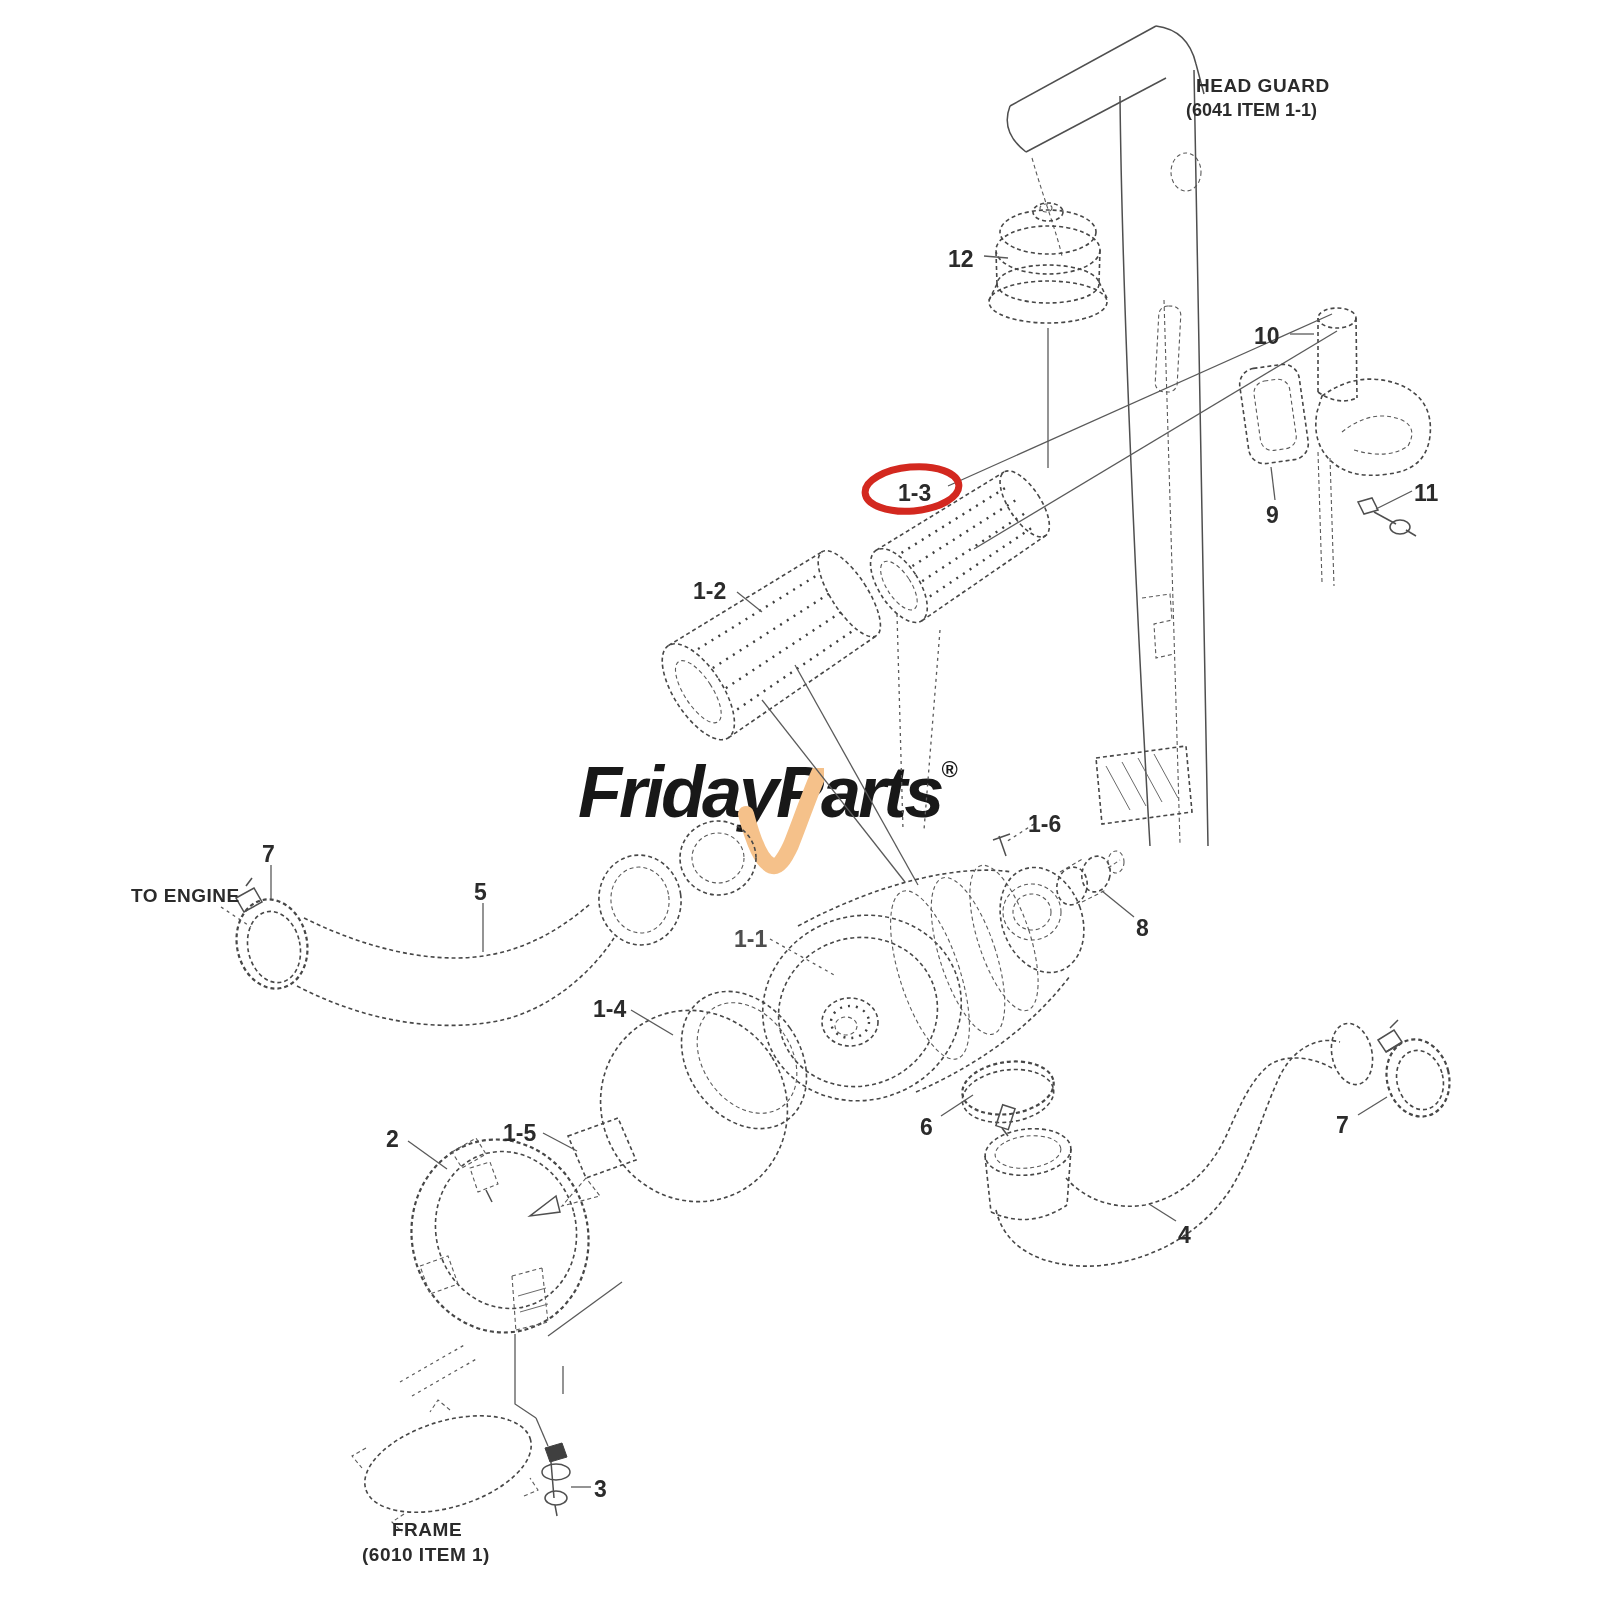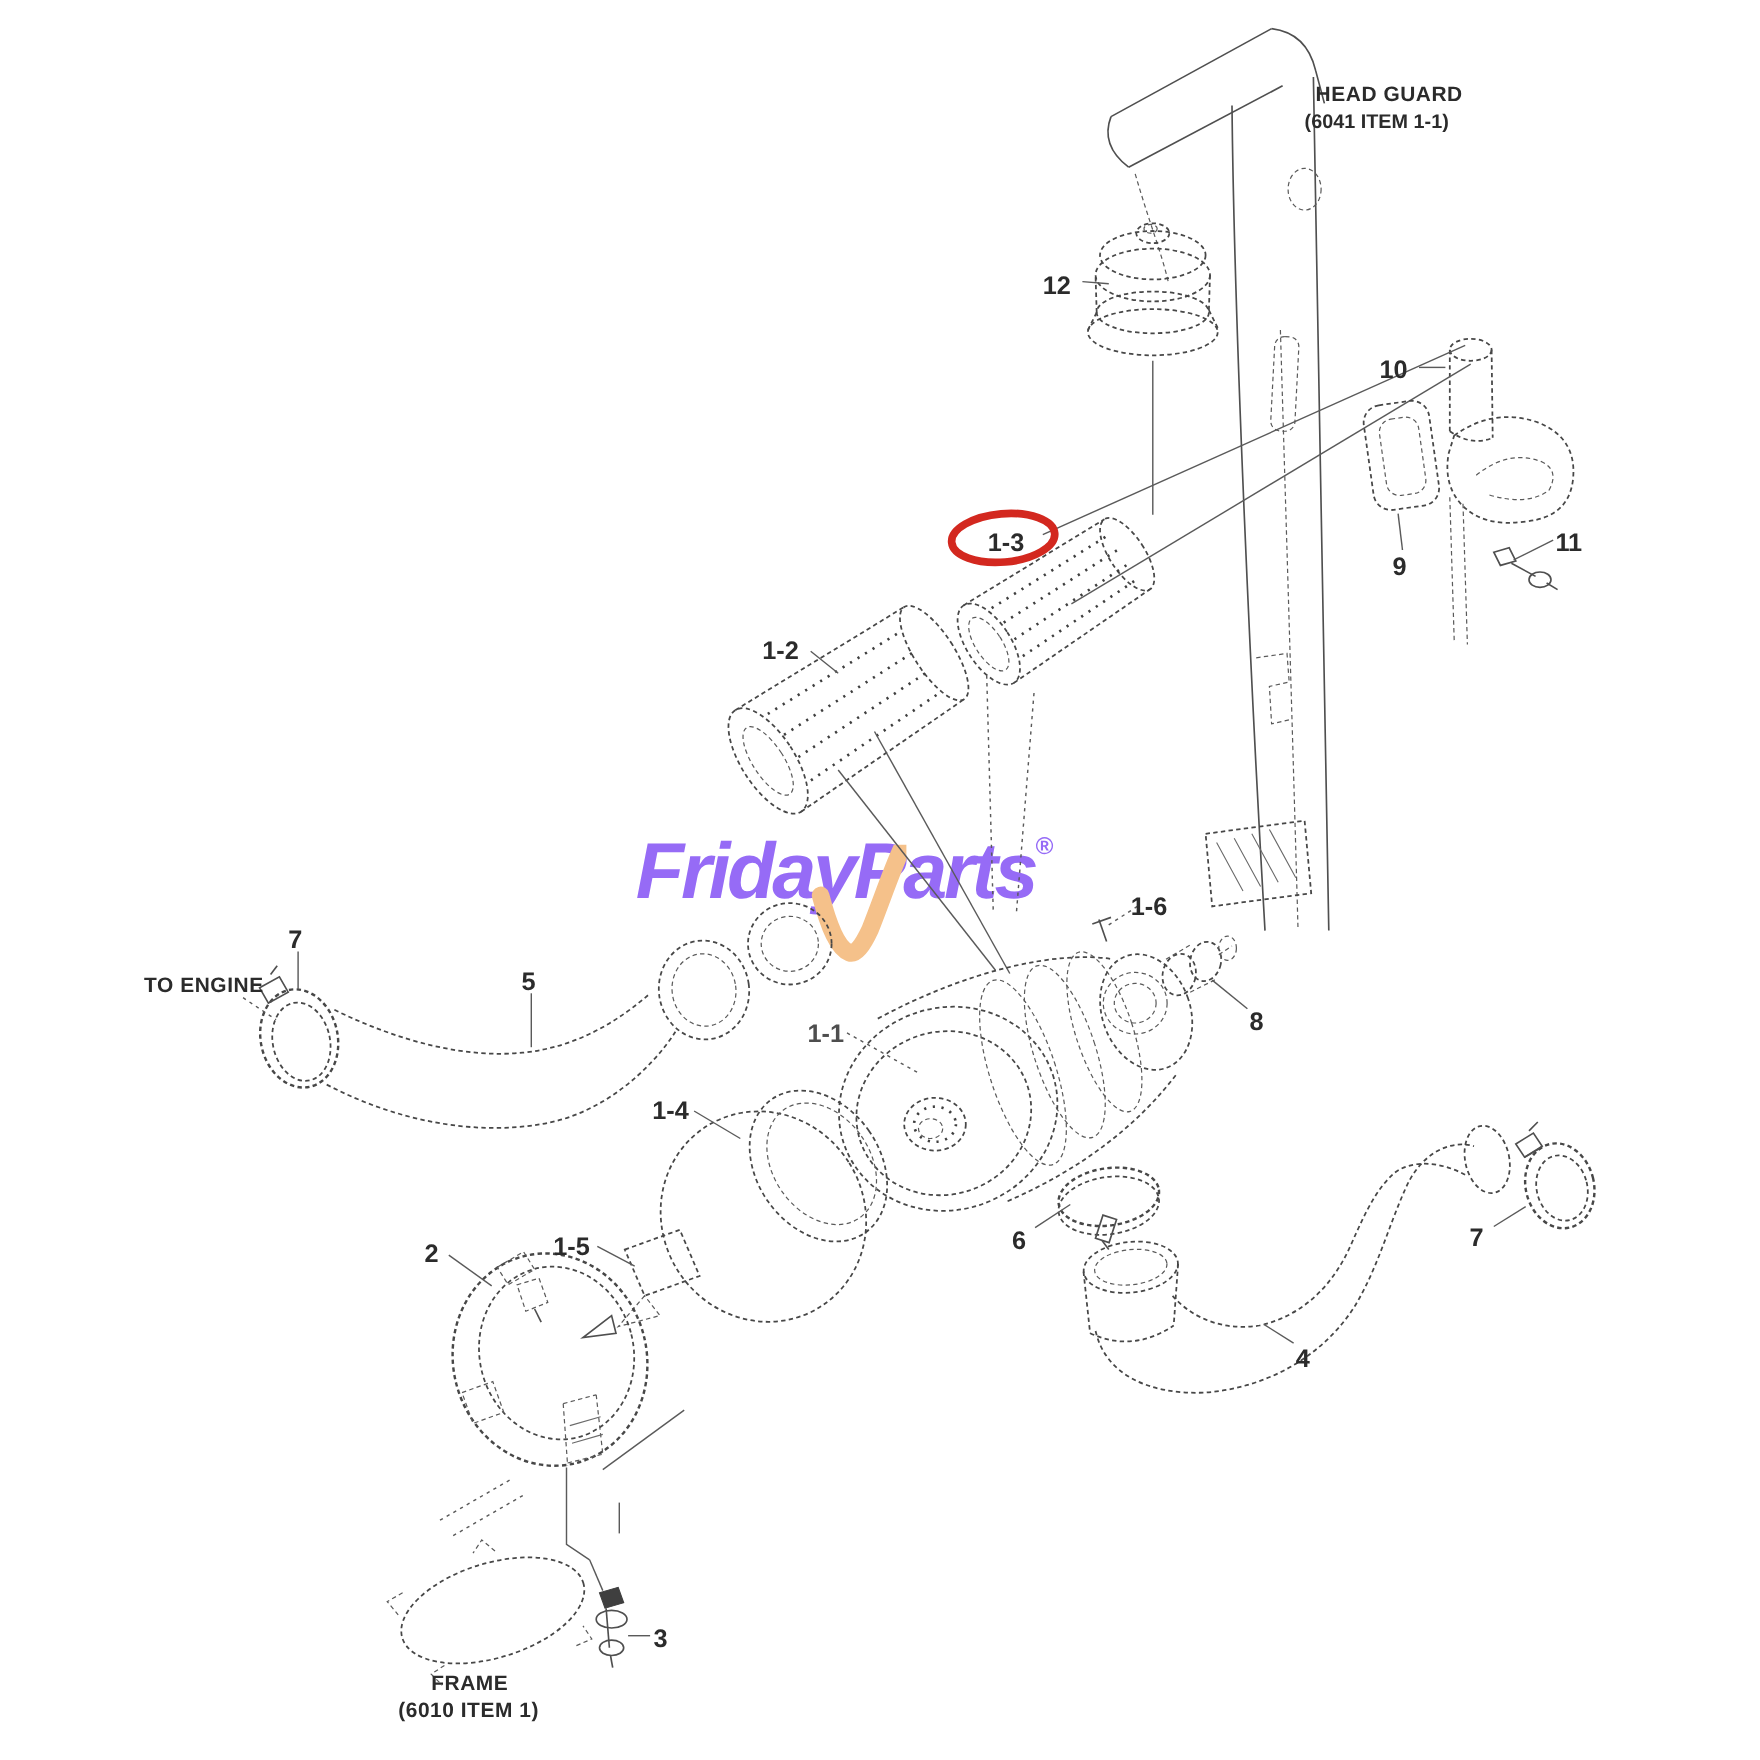--- a/index.html
+++ b/index.html
@@ -16,21 +16,21 @@
   .hatch{fill:none;stroke:#6a6a6a;stroke-width:1;}
   .hl{fill:none;stroke:#d3281f;stroke-width:7;}
   text{font-family:"Liberation Sans",sans-serif;font-weight:700;fill:#2b2b2b;}
   .lbl{font-size:23px;}
   .lbl-lt{font-size:23px;fill:#4e4e4e;}
   .note{font-size:19px;letter-spacing:0.5px;}
   .note2{font-size:18px;}
   
   #watermark{position:absolute;left:578px;top:756px;z-index:1;opacity:0.9;
     font-family:"Liberation Sans",sans-serif;font-style:italic;font-weight:700;
-    font-size:72px;letter-spacing:-3px;color:#8b5cf6;white-space:nowrap;line-height:1;}
+    font-size:72px;letter-spacing:-3px;color:#000000;white-space:nowrap;line-height:1;}
   #watermark .reg{font-size:22px;vertical-align:40px;letter-spacing:0;}
   #wm-check{position:absolute;left:158px;top:12px;}
 </style>
 </head>
 <body>
 
 <div id="page">
 
   <div id="watermark">
     <span>Friday</span><span>Parts</span><span class="reg">®</span>

